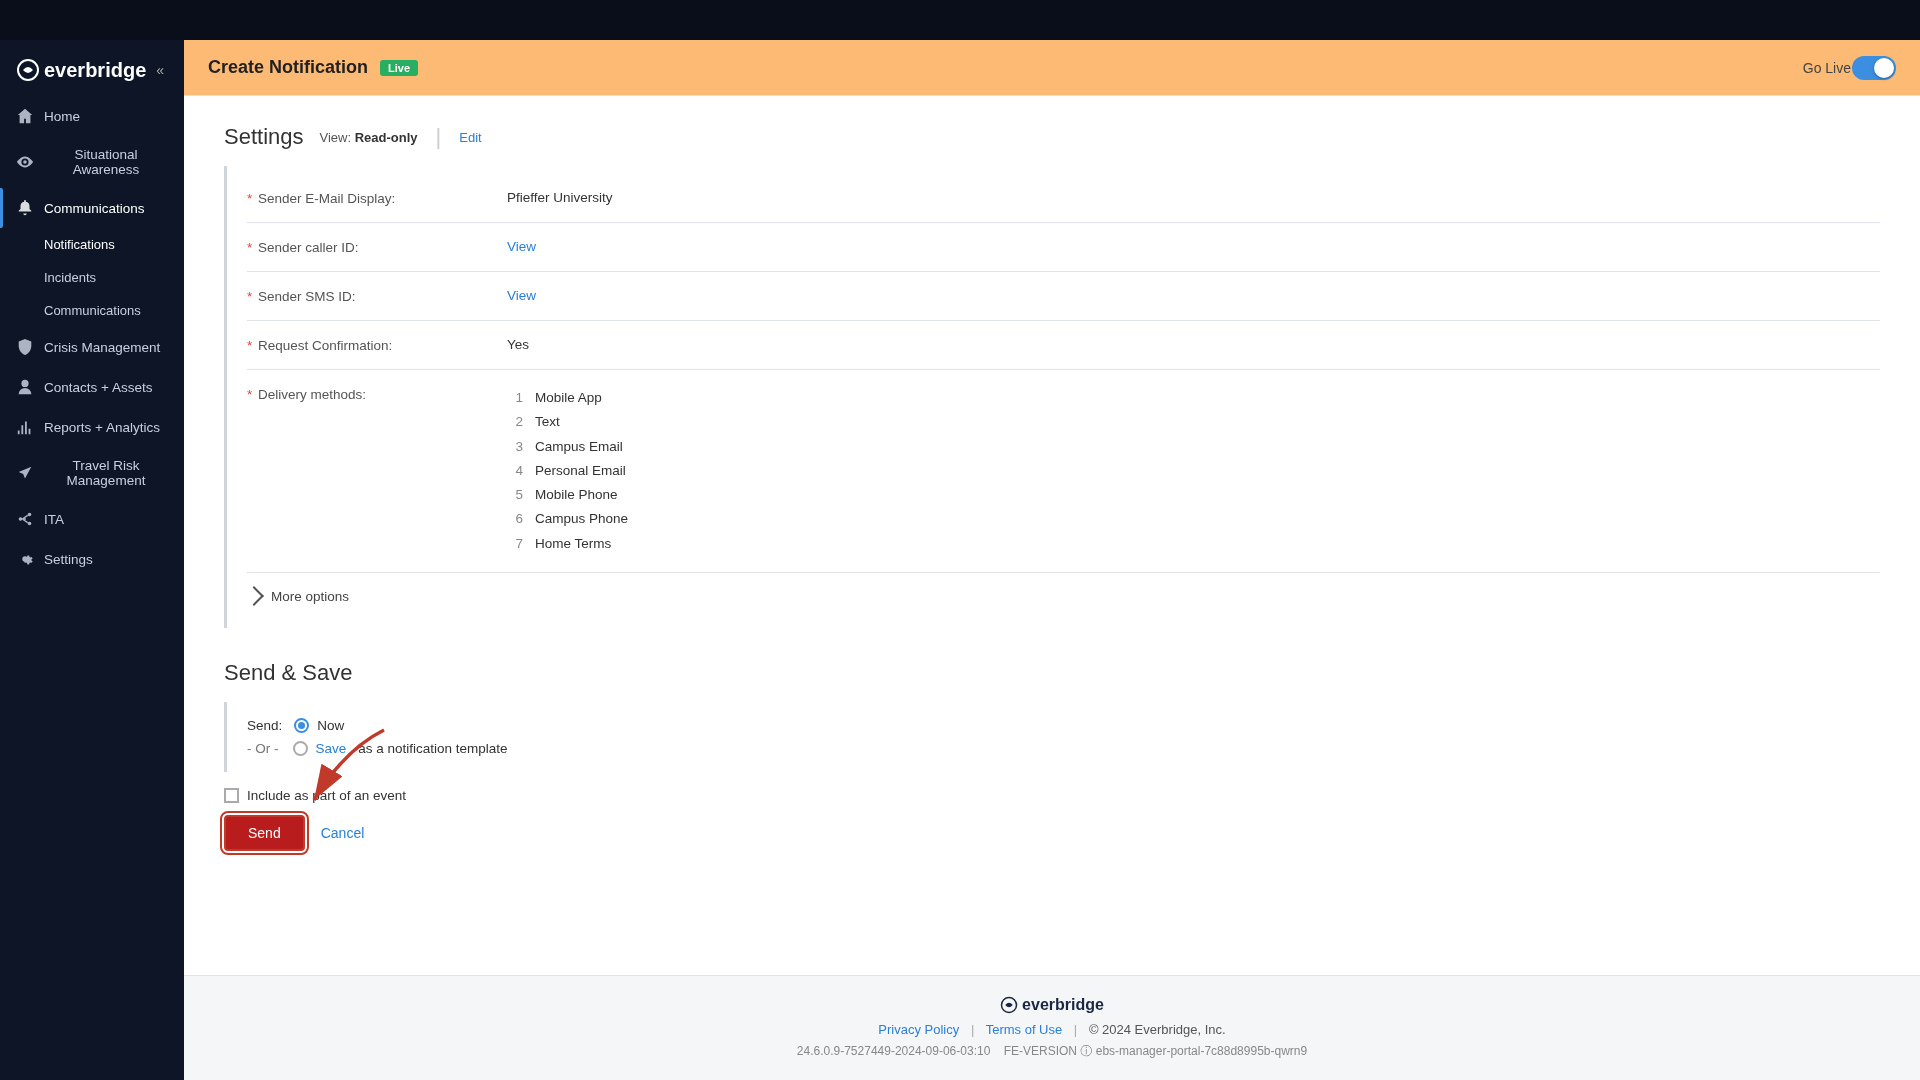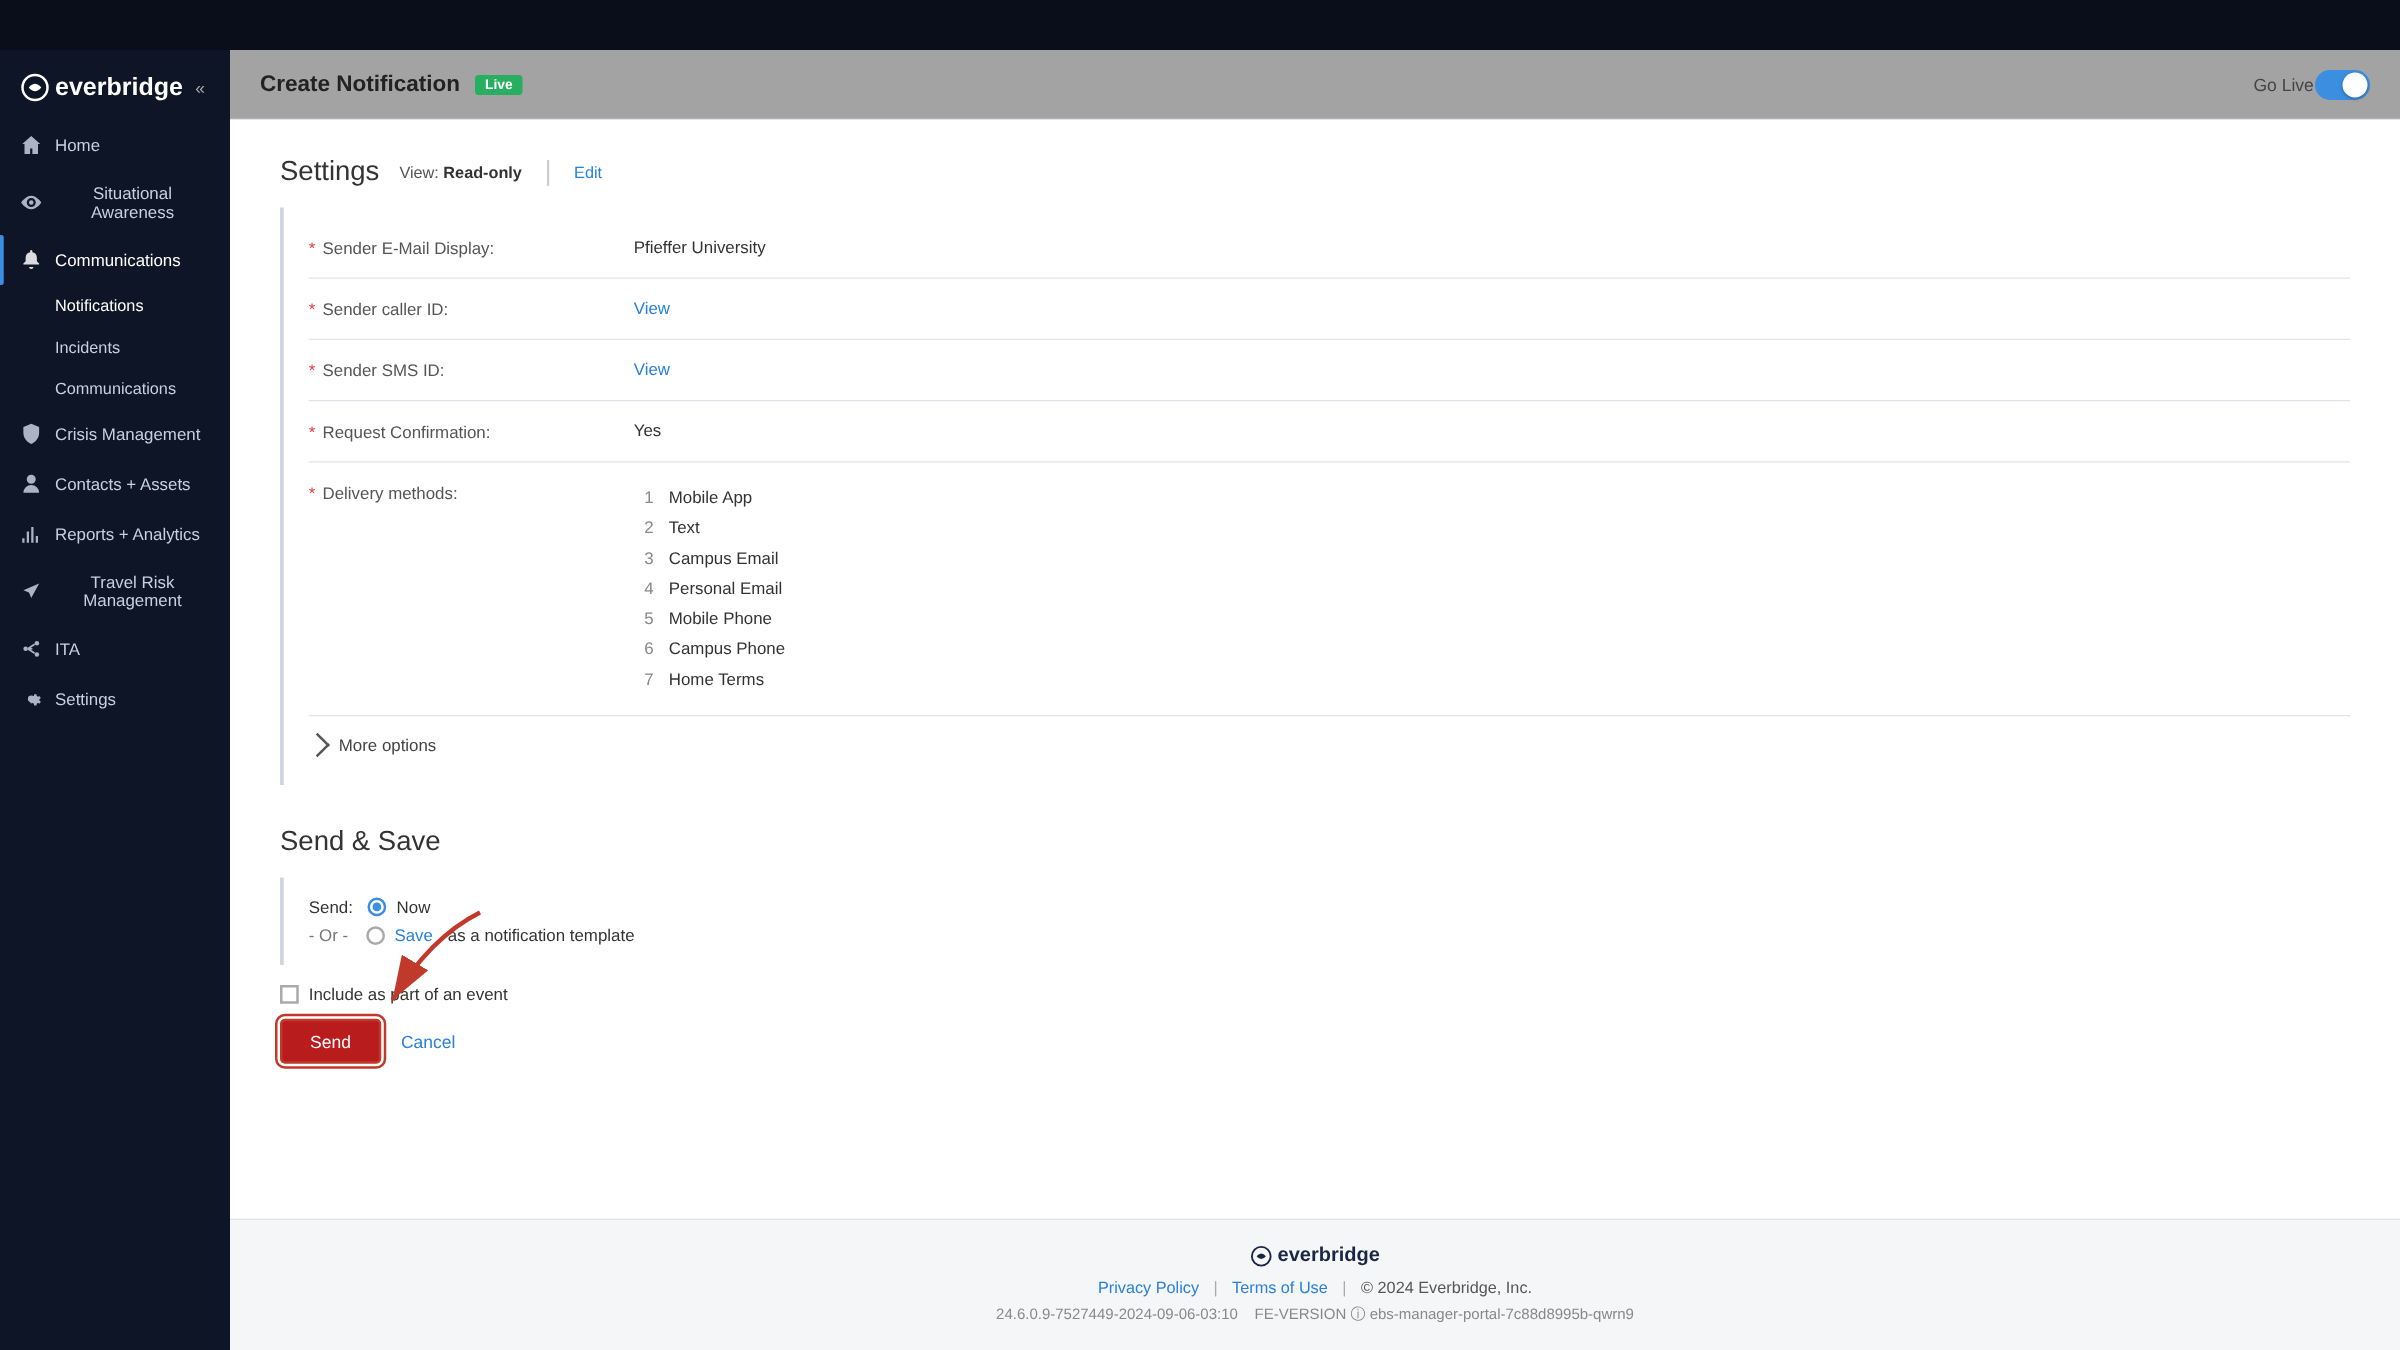--- a/index.html
+++ b/index.html
@@ -19,21 +19,21 @@
     .nav-item.active-parent { color: #fff; }
     .nav-item .nav-icon { width: 18px; height: 18px; flex-shrink: 0; opacity: 0.85; }
     .nav-item.active-indicator::before { content: ''; position: absolute; left: 0; top: 0; bottom: 0; width: 3px; background: #3b8ee0; border-radius: 0 2px 2px 0; }
     .sub-nav-item { display: flex; align-items: center; padding: 9px 16px 9px 44px; color: #c8d0e0; font-size: 13px; cursor: pointer; }
     .sub-nav-item.active { color: #fff; font-weight: 500; }
 
     
     .main-area { flex: 1; display: flex; flex-direction: column; overflow: hidden; }
 
     
-    .header-bar { background: #a3a3a3; border-bottom: 1px solid #e0e4ea; padding: 0 24px; height: 56px; display: flex; align-items: center; justify-content: space-between; flex-shrink: 0; }
+    .header-bar { background: #fdba74; border-bottom: 1px solid #e0e4ea; padding: 0 24px; height: 56px; display: flex; align-items: center; justify-content: space-between; flex-shrink: 0; }
     .header-title { display: flex; align-items: center; gap: 12px; font-size: 18px; font-weight: 600; color: #222; }
     .live-badge { background: #27ae60; color: #fff; font-size: 11px; font-weight: 600; padding: 2px 8px; border-radius: 3px; }
     .go-live-area { display: flex; align-items: center; gap: 1px; font-size: 14px; color: #444; }
     .toggle-switch { width: 44px; height: 24px; background: #3b8ee0; border-radius: 12px; position: relative; cursor: pointer; }
     .toggle-knob { width: 20px; height: 20px; background: #fff; border-radius: 50%; position: absolute; top: 2px; right: 2px; box-shadow: 0 1px 3px rgba(0,0,0,0.3); }
 
     
     .page-content { flex: 1; overflow-y: auto; background: #fff; padding: 28px 40px 0 40px; }
 
     

